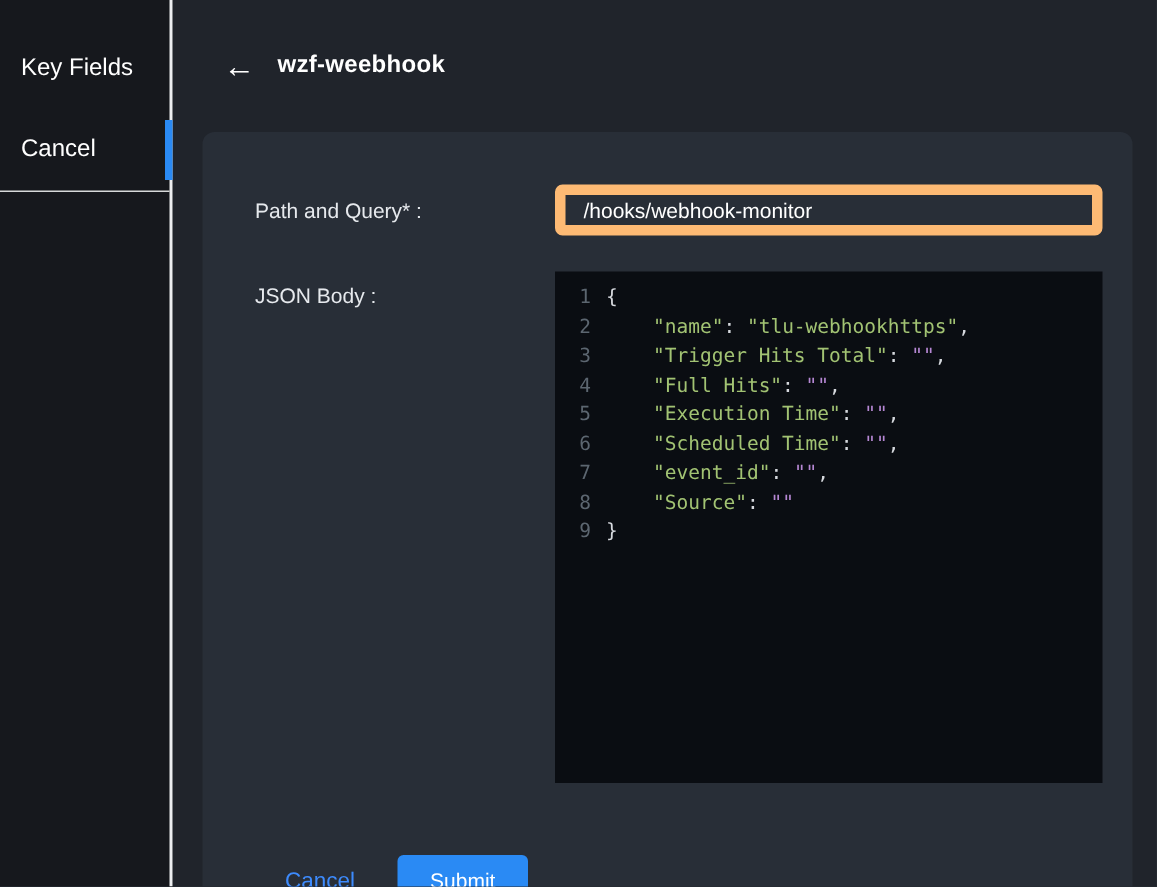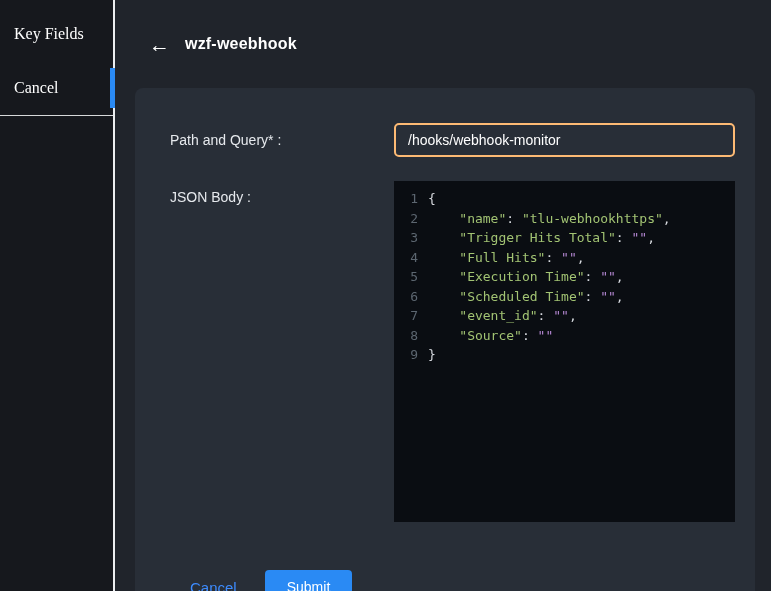--- a/index.html
+++ b/index.html
@@ -13,21 +13,21 @@
 
   
   .sidebar {
     width:115px;
     min-width:115px;
     background:#16181d;
     border-right:2px solid #eceef0;
     display:flex;
     flex-direction:column;
   }
-  .sidebar nav { padding-top:7px;font-family:Liberation Serif, serif; }
+  .sidebar nav { padding-top:19px; }
   .side-item {
     height:54px;
     line-height:54px;
     padding-left:14px;
     font-size:16px;
     color:#ffffff;
     cursor:pointer;
     position:relative;
     white-space:nowrap;
   }
@@ -73,36 +73,36 @@
   .card {
     flex:1;
     margin:0 16px 0 20px;
     background:#282e37;
     border-radius:8px 8px 0 0;
     padding:35px 20px 0 35px;
     display:flex;
     flex-direction:column;
   }
 
-  .form-row { display:flex; margin-bottom:24px;gap:24px; }
+  .form-row { display:flex; margin-bottom:24px; }
   .form-row.center { align-items:center; }
   .form-row.top { align-items:flex-start; }
   .field-label {
     width:200px;
     min-width:200px;
     font-size:14px;
     color:#e6e9ed;
   }
   .form-row.top .field-label { padding-top:8px; }
 
   .text-input {
     flex:1;
     height:34px;
     background:transparent;
-    border:2px solid #fdba74;
+    border:7px solid #fdba74;
     border-radius:5px;
     color:#ffffff;
     font-size:14px;
     padding:0 12px;
     font-family:"Liberation Sans", sans-serif;
     outline:none;
   }
 
   
   .editor {

